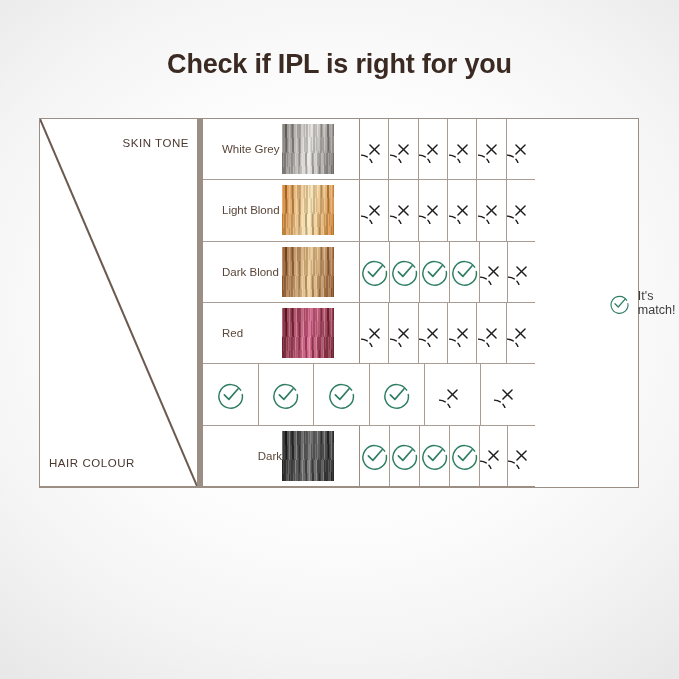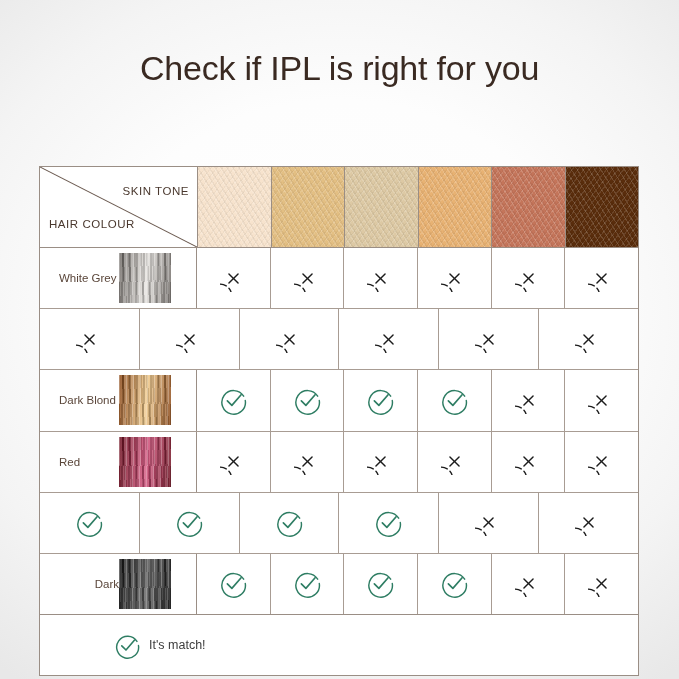--- a/index.html
+++ b/index.html
@@ -20,39 +20,38 @@
     background:
       radial-gradient(ellipse 78% 68% at 50% 46%, #ffffff 0%, #fdfdfd 46%, #f4f4f4 74%, #e8e8e8 100%);
   }
 
   
   #title {
     position: absolute;
     left: 0; right: 0;
     top: 49px;
     text-align: center;
-    font-size: 34px;
-    font-weight: normal;
+    font-size: 27px;
+    font-weight: bold;
     color: #3a2a22;
     letter-spacing: -0.2px;
   }
 
   
   #table {
     position: absolute;
     left: 39px;
     top: 118px;
     width: 600px;
-    height: 510px;
+    height: 370px;
     background: #ffffff;
     border: 1px solid #9a8e85;
     box-sizing: border-box;
     display: flex;
-    flex-direction: column;
-    margin-top: 48px;
+    flex-direction: row;
   }
 
   .hrow {
     display: flex;
     flex: 0 0 80px;
     border-bottom: 1px solid #9a8e85;
   }
   .brow {
     display: flex;
     flex: 1 1 0;
@@ -256,20 +255,24 @@
             </svg>
           </div>
           <div class="mcell">
             <svg class="icon-no" viewBox="0 0 32 32">
               <path d="M10.6 27.6 A13 13 0 1 1 7.4 24.8" fill="none" stroke="#1c1c1c" stroke-width="1.6" stroke-linecap="round"></path>
               <path d="M10.6 10.6 L21.4 21.4 M21.4 10.6 L10.6 21.4" fill="none" stroke="#1c1c1c" stroke-width="1.7" stroke-linecap="round"></path>
             </svg>
           </div>
         </div>
         <div class="brow">
+          <div class="hair-cell">
+            <span class="hair-name">Light Blond</span>
+            <span class="hair-swatch" style="background:linear-gradient(95deg,#d2761a 0%,#fbe6b0 52%,#d2761a 100%)"></span>
+          </div>
           <div class="mcell">
             <svg class="icon-no" viewBox="0 0 32 32">
               <path d="M10.6 27.6 A13 13 0 1 1 7.4 24.8" fill="none" stroke="#1c1c1c" stroke-width="1.6" stroke-linecap="round"></path>
               <path d="M10.6 10.6 L21.4 21.4 M21.4 10.6 L10.6 21.4" fill="none" stroke="#1c1c1c" stroke-width="1.7" stroke-linecap="round"></path>
             </svg>
           </div>
           <div class="mcell">
             <svg class="icon-no" viewBox="0 0 32 32">
               <path d="M10.6 27.6 A13 13 0 1 1 7.4 24.8" fill="none" stroke="#1c1c1c" stroke-width="1.6" stroke-linecap="round"></path>
               <path d="M10.6 10.6 L21.4 21.4 M21.4 10.6 L10.6 21.4" fill="none" stroke="#1c1c1c" stroke-width="1.7" stroke-linecap="round"></path>

